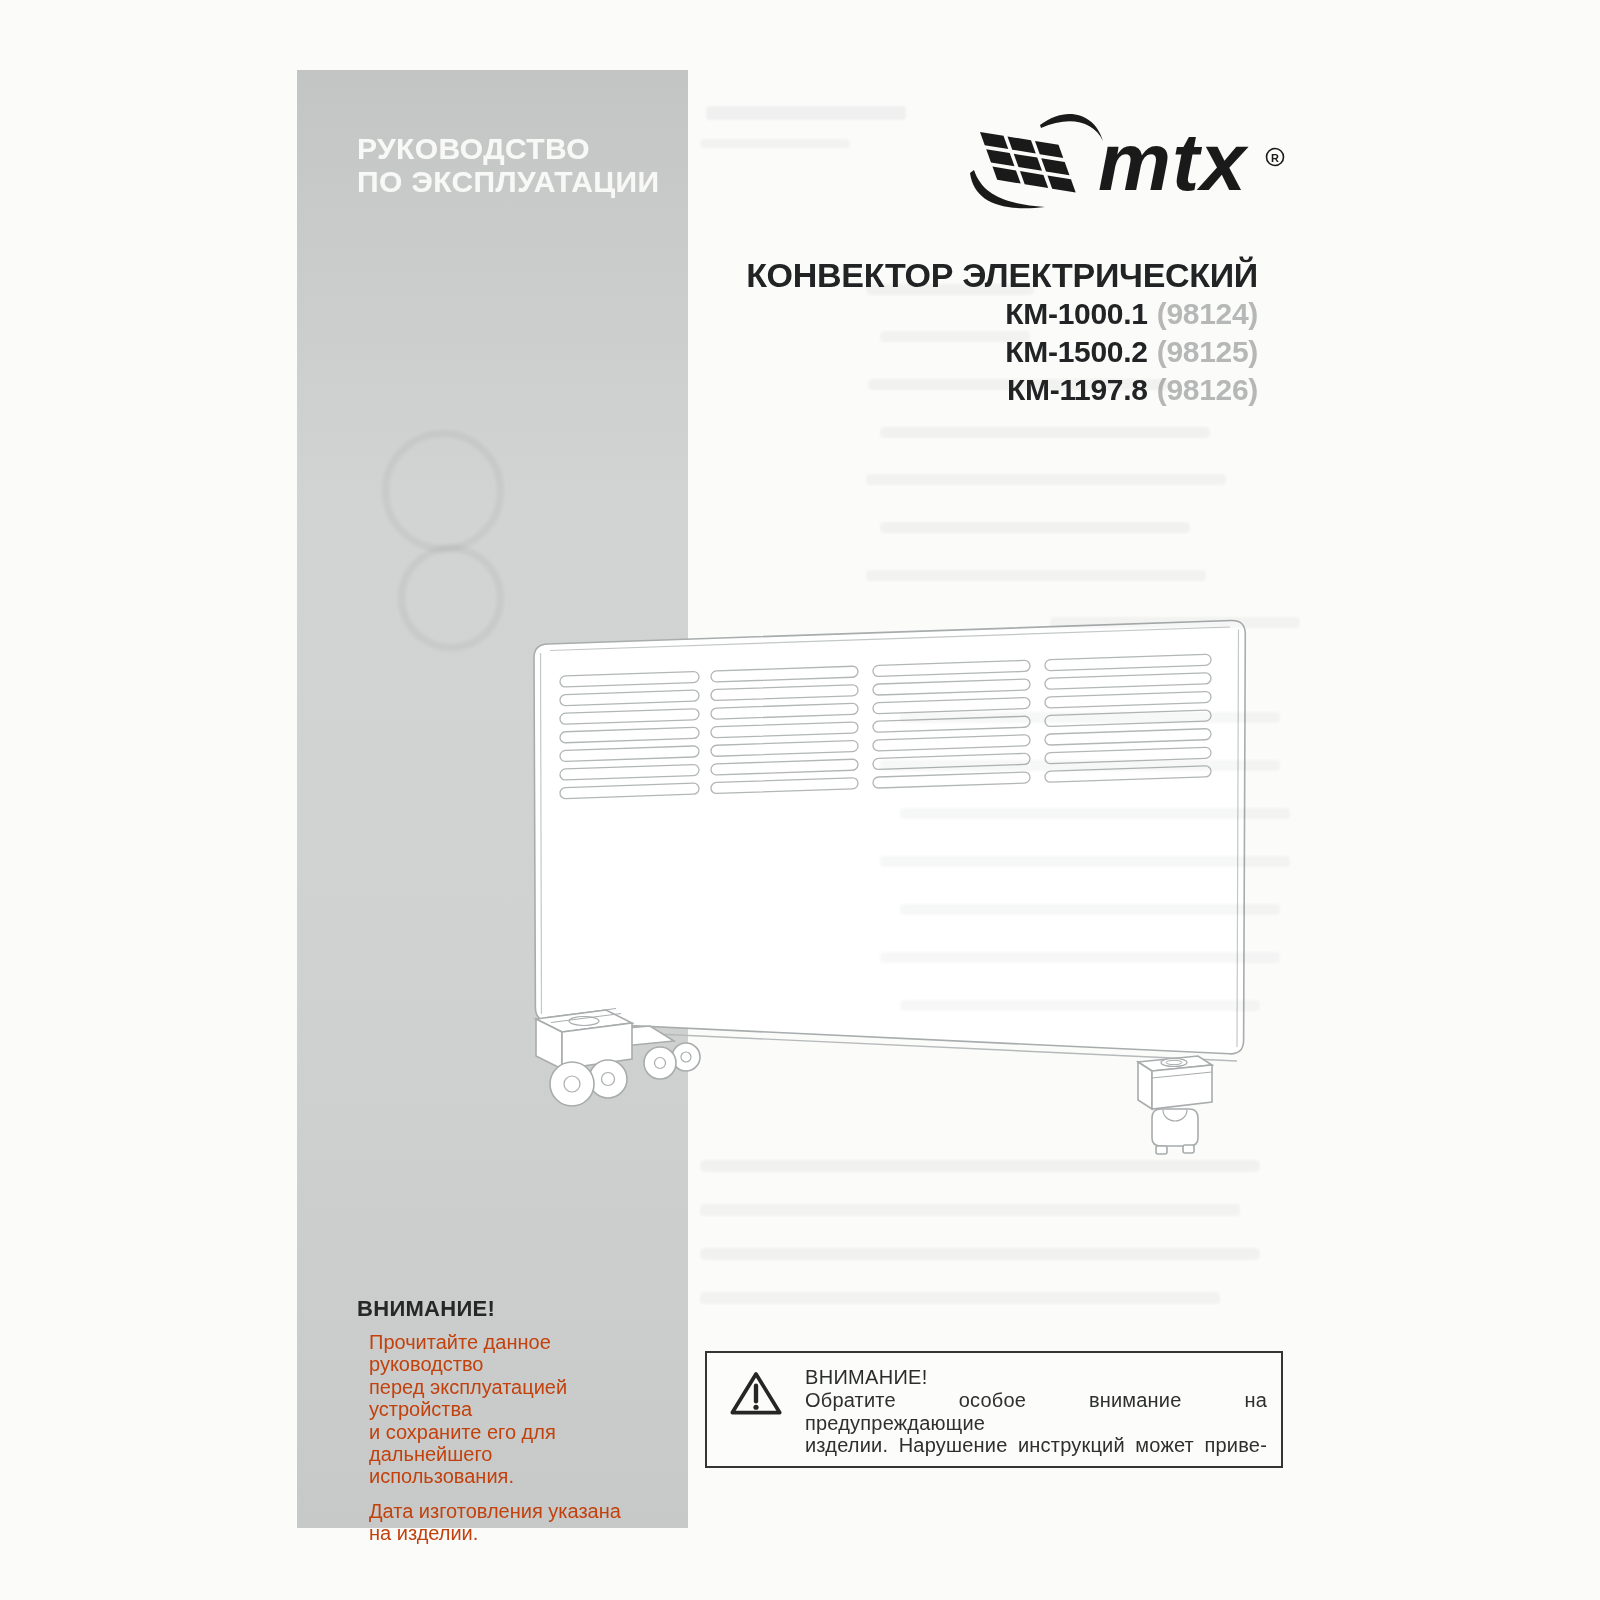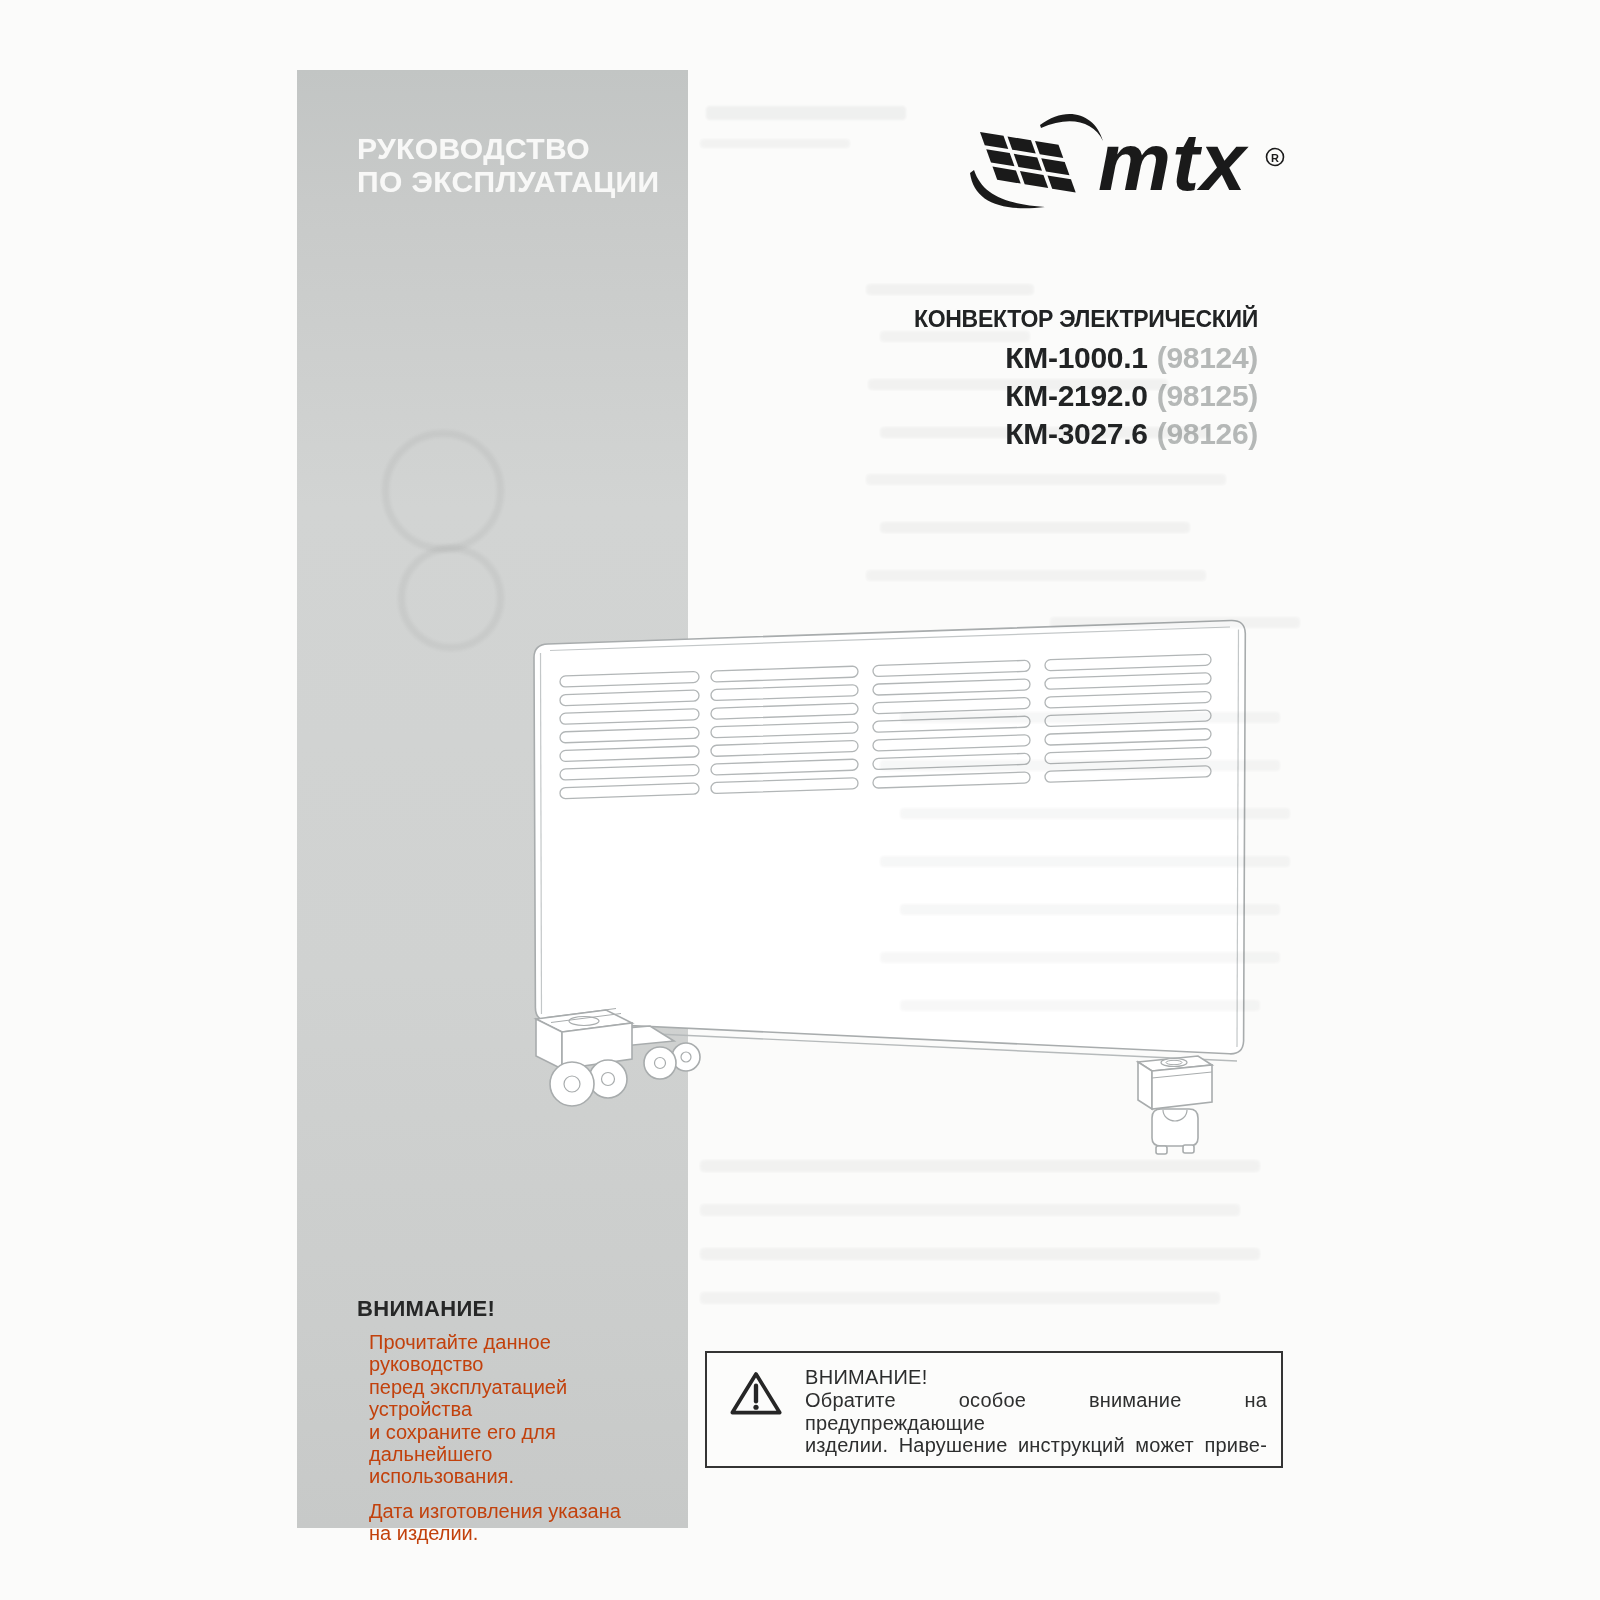--- a/index.html
+++ b/index.html
@@ -30,21 +30,21 @@
   .attention p.first{margin-top:9px;}
   .attention p.second{margin-top:9px;}
   .attention p span{display:block;}
 
   
   .logo{left:938px;top:95px;width:362px;height:135px;}
 
   
   .product{right:342px;top:258px;text-align:right;}
   .product-title{
-    font-size:23px;font-weight:700;color:#212324;letter-spacing:-.3px;line-height:34px;margin-top:44px;
+    font-size:34px;font-weight:700;color:#212324;letter-spacing:-.3px;line-height:34px;
   }
   .models{margin-top:3px;}
   .model-row{
     display:flex;justify-content:flex-end;align-items:baseline;gap:9px;
     font-size:30px;font-weight:700;line-height:38px;letter-spacing:-.3px;
   }
   .model-name{color:#212324;}
   .model-article{color:#b5b8b7;}
 
   
@@ -107,25 +107,25 @@
 </svg>
 
 <div class="abs product">
   <div class="product-title">КОНВЕКТОР ЭЛЕКТРИЧЕСКИЙ</div>
   <div class="models">
     <div class="model-row">
       <span class="model-name">КМ-1000.1</span>
       <span class="model-article">(98124)</span>
     </div>
     <div class="model-row">
-      <span class="model-name">КМ-2192.0</span>
+      <span class="model-name">КМ-1500.2</span>
       <span class="model-article">(98125)</span>
     </div>
     <div class="model-row">
-      <span class="model-name">КМ-3027.6</span>
+      <span class="model-name">КМ-1197.8</span>
       <span class="model-article">(98126)</span>
     </div>
   </div>
 </div>
 
 <svg class="abs heater-svg" viewBox="0 0 1600 1600">
   <g stroke="#a8acad" stroke-width="1.6" fill="#ffffff">
 
     <g>
       <circle cx="686" cy="1057" r="14"></circle>

